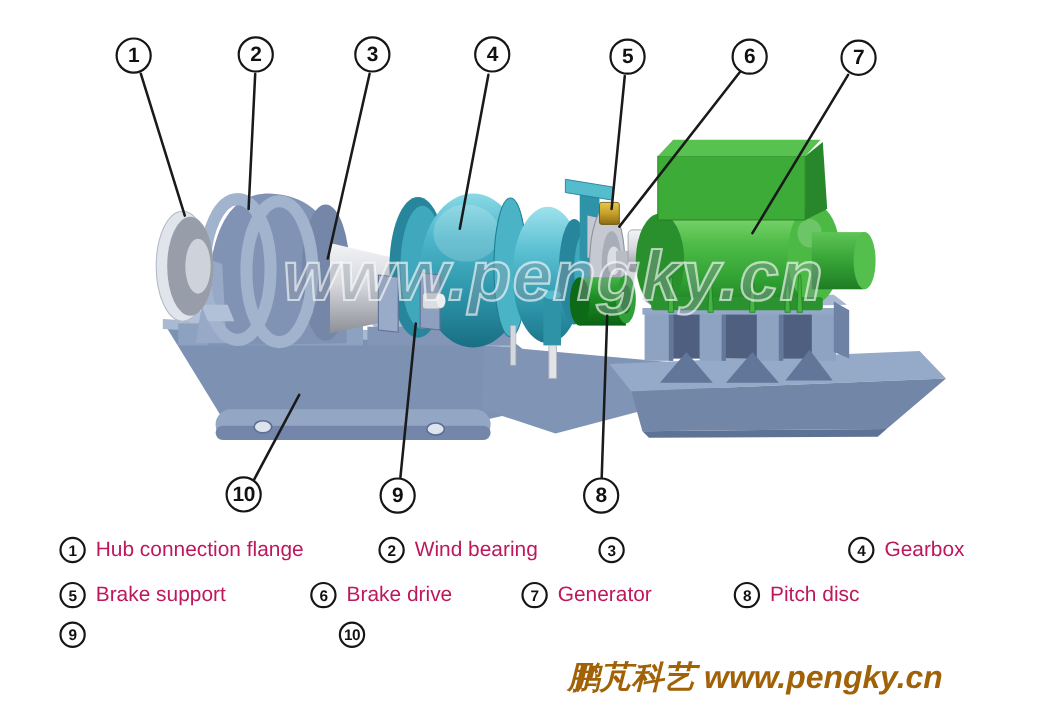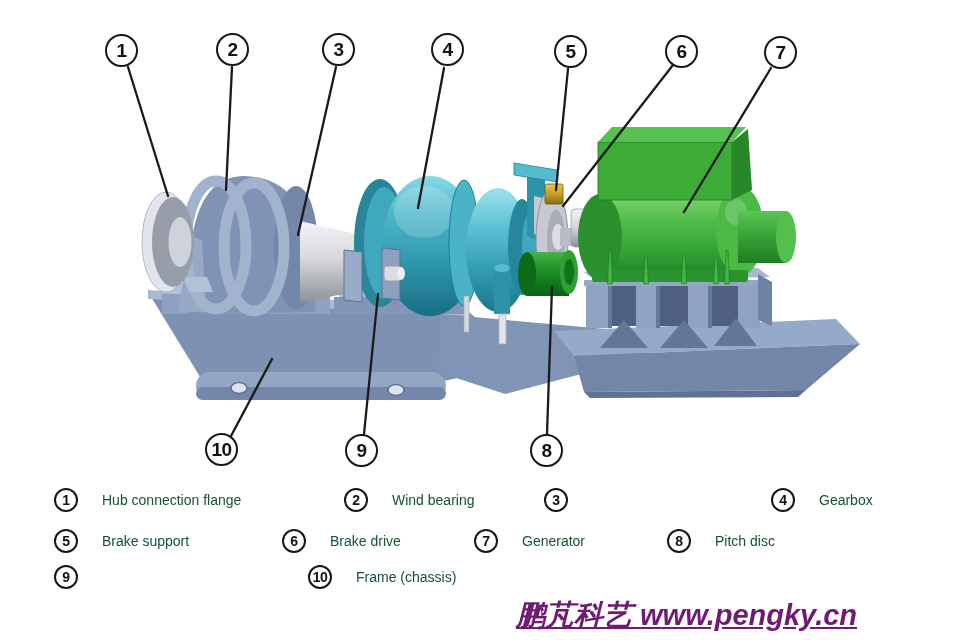--- a/index.html
+++ b/index.html
@@ -12,23 +12,23 @@
      pointer-events:none;}
   #leader-svg{position:absolute;left:0;top:0;z-index:4;pointer-events:none;}
   .callout{position:absolute;z-index:5;width:33px;height:33px;box-sizing:border-box;
      border:2.5px solid #161616;border-radius:50%;background:#fff;display:flex;
      align-items:center;justify-content:center;font-weight:bold;font-size:19px;color:#111;
      letter-spacing:-0.5px;}
   .legend-item{position:absolute;z-index:5;display:flex;align-items:center;height:24px;}
   .legend-badge{display:inline-flex;width:24px;height:24px;box-sizing:border-box;
      border:2px solid #161616;border-radius:50%;align-items:center;justify-content:center;
      font-weight:bold;font-size:14px;color:#111;letter-spacing:-0.5px;flex:0 0 24px;}
-  .legend-label{margin-left:24px;font-size:14px;color:#14532d;white-space:nowrap;}
+  .legend-label{margin-left:9px;font-size:19px;color:#be185d;white-space:nowrap;}
   #footer{position:absolute;left:516px;top:596px;z-index:5;white-space:nowrap;
-     font:italic bold 29px "Liberation Sans",sans-serif;color:#701a75;text-decoration:underline;}
+     font:italic bold 29px "Liberation Sans",sans-serif;color:#a16207;}
 </style>
 </head>
 <body>
 
 <div id="stage">
 
   <svg id="machine-svg" width="960" height="480" viewBox="0 0 960 480">
     <defs>
       <linearGradient id="gShaft" x1="0" y1="0" x2="0" y2="1">
         <stop offset="0" stop-color="#f2f3f5"></stop>
@@ -183,20 +183,21 @@
     </g>
 
     <g>
       <rect x="527" y="252" width="42" height="44" fill="url(#gDGreen)"></rect>
       <ellipse cx="527" cy="274" rx="9" ry="22" fill="#0d6b17"></ellipse>
       <ellipse cx="569" cy="272" rx="9" ry="22" fill="#2f9f36"></ellipse>
       <ellipse cx="569" cy="272" rx="5" ry="13" fill="#12751d"></ellipse>
     </g>
   </svg>
 
+  <div id="watermark">www.pengky.cn</div>
 
   <svg id="leader-svg" width="960" height="480" viewBox="0 0 960 480">
     <g stroke="#1a1a1a" stroke-width="2.3" stroke-linecap="round">
       <line x1="128" y1="67" x2="168" y2="196"></line>
       <line x1="232" y1="67" x2="226" y2="190"></line>
       <line x1="336" y1="67" x2="298" y2="235"></line>
       <line x1="444" y1="68" x2="418" y2="208"></line>
       <line x1="568" y1="69" x2="556" y2="190"></line>
       <line x1="673" y1="65" x2="563" y2="206"></line>
       <line x1="771" y1="68" x2="684" y2="212"></line>
@@ -246,18 +247,17 @@
   </div>
   <div class="legend-item" style="left:667px;top:529px">
     <span class="legend-badge">8</span>
     <span class="legend-label">Pitch disc</span>
   </div>
   <div class="legend-item" style="left:54px;top:565px">
     <span class="legend-badge">9</span>
   </div>
   <div class="legend-item" style="left:308px;top:565px">
     <span class="legend-badge">10</span>
-    <span class="legend-label">Frame (chassis)</span>
   </div>
 
   <div id="footer">鹏芃科艺 www.pengky.cn</div>
 
 </div>
 
 </body></html>

